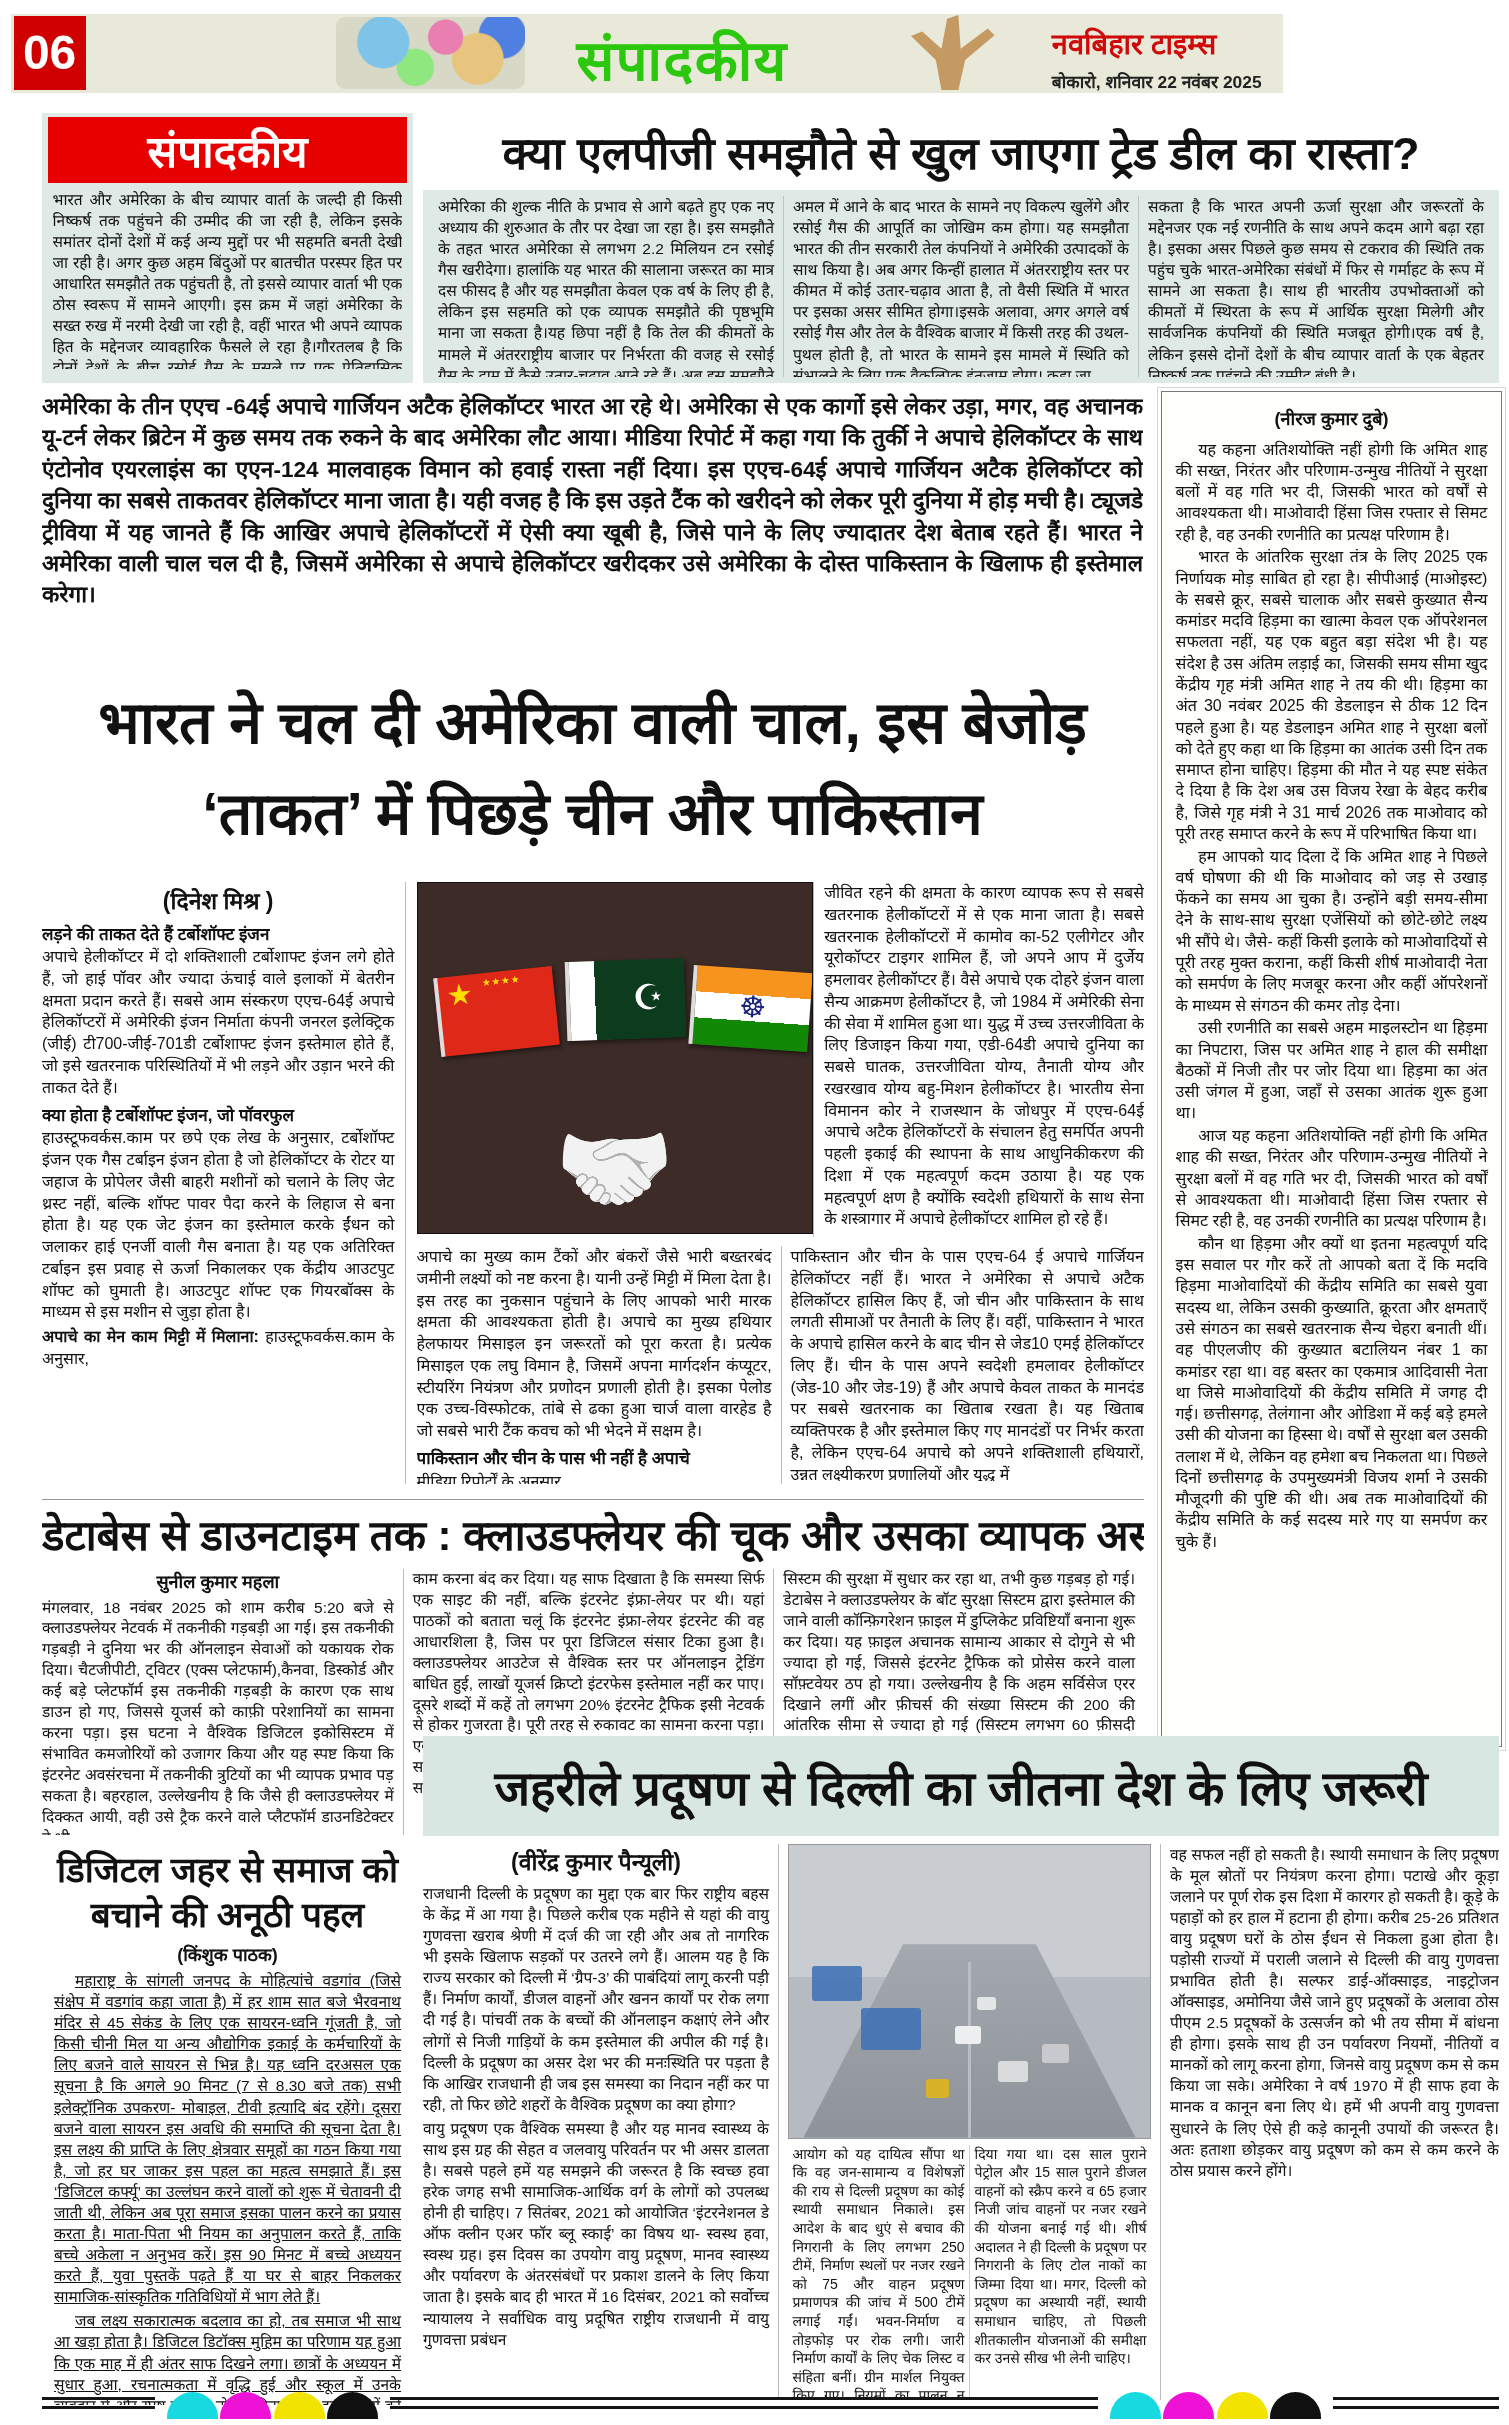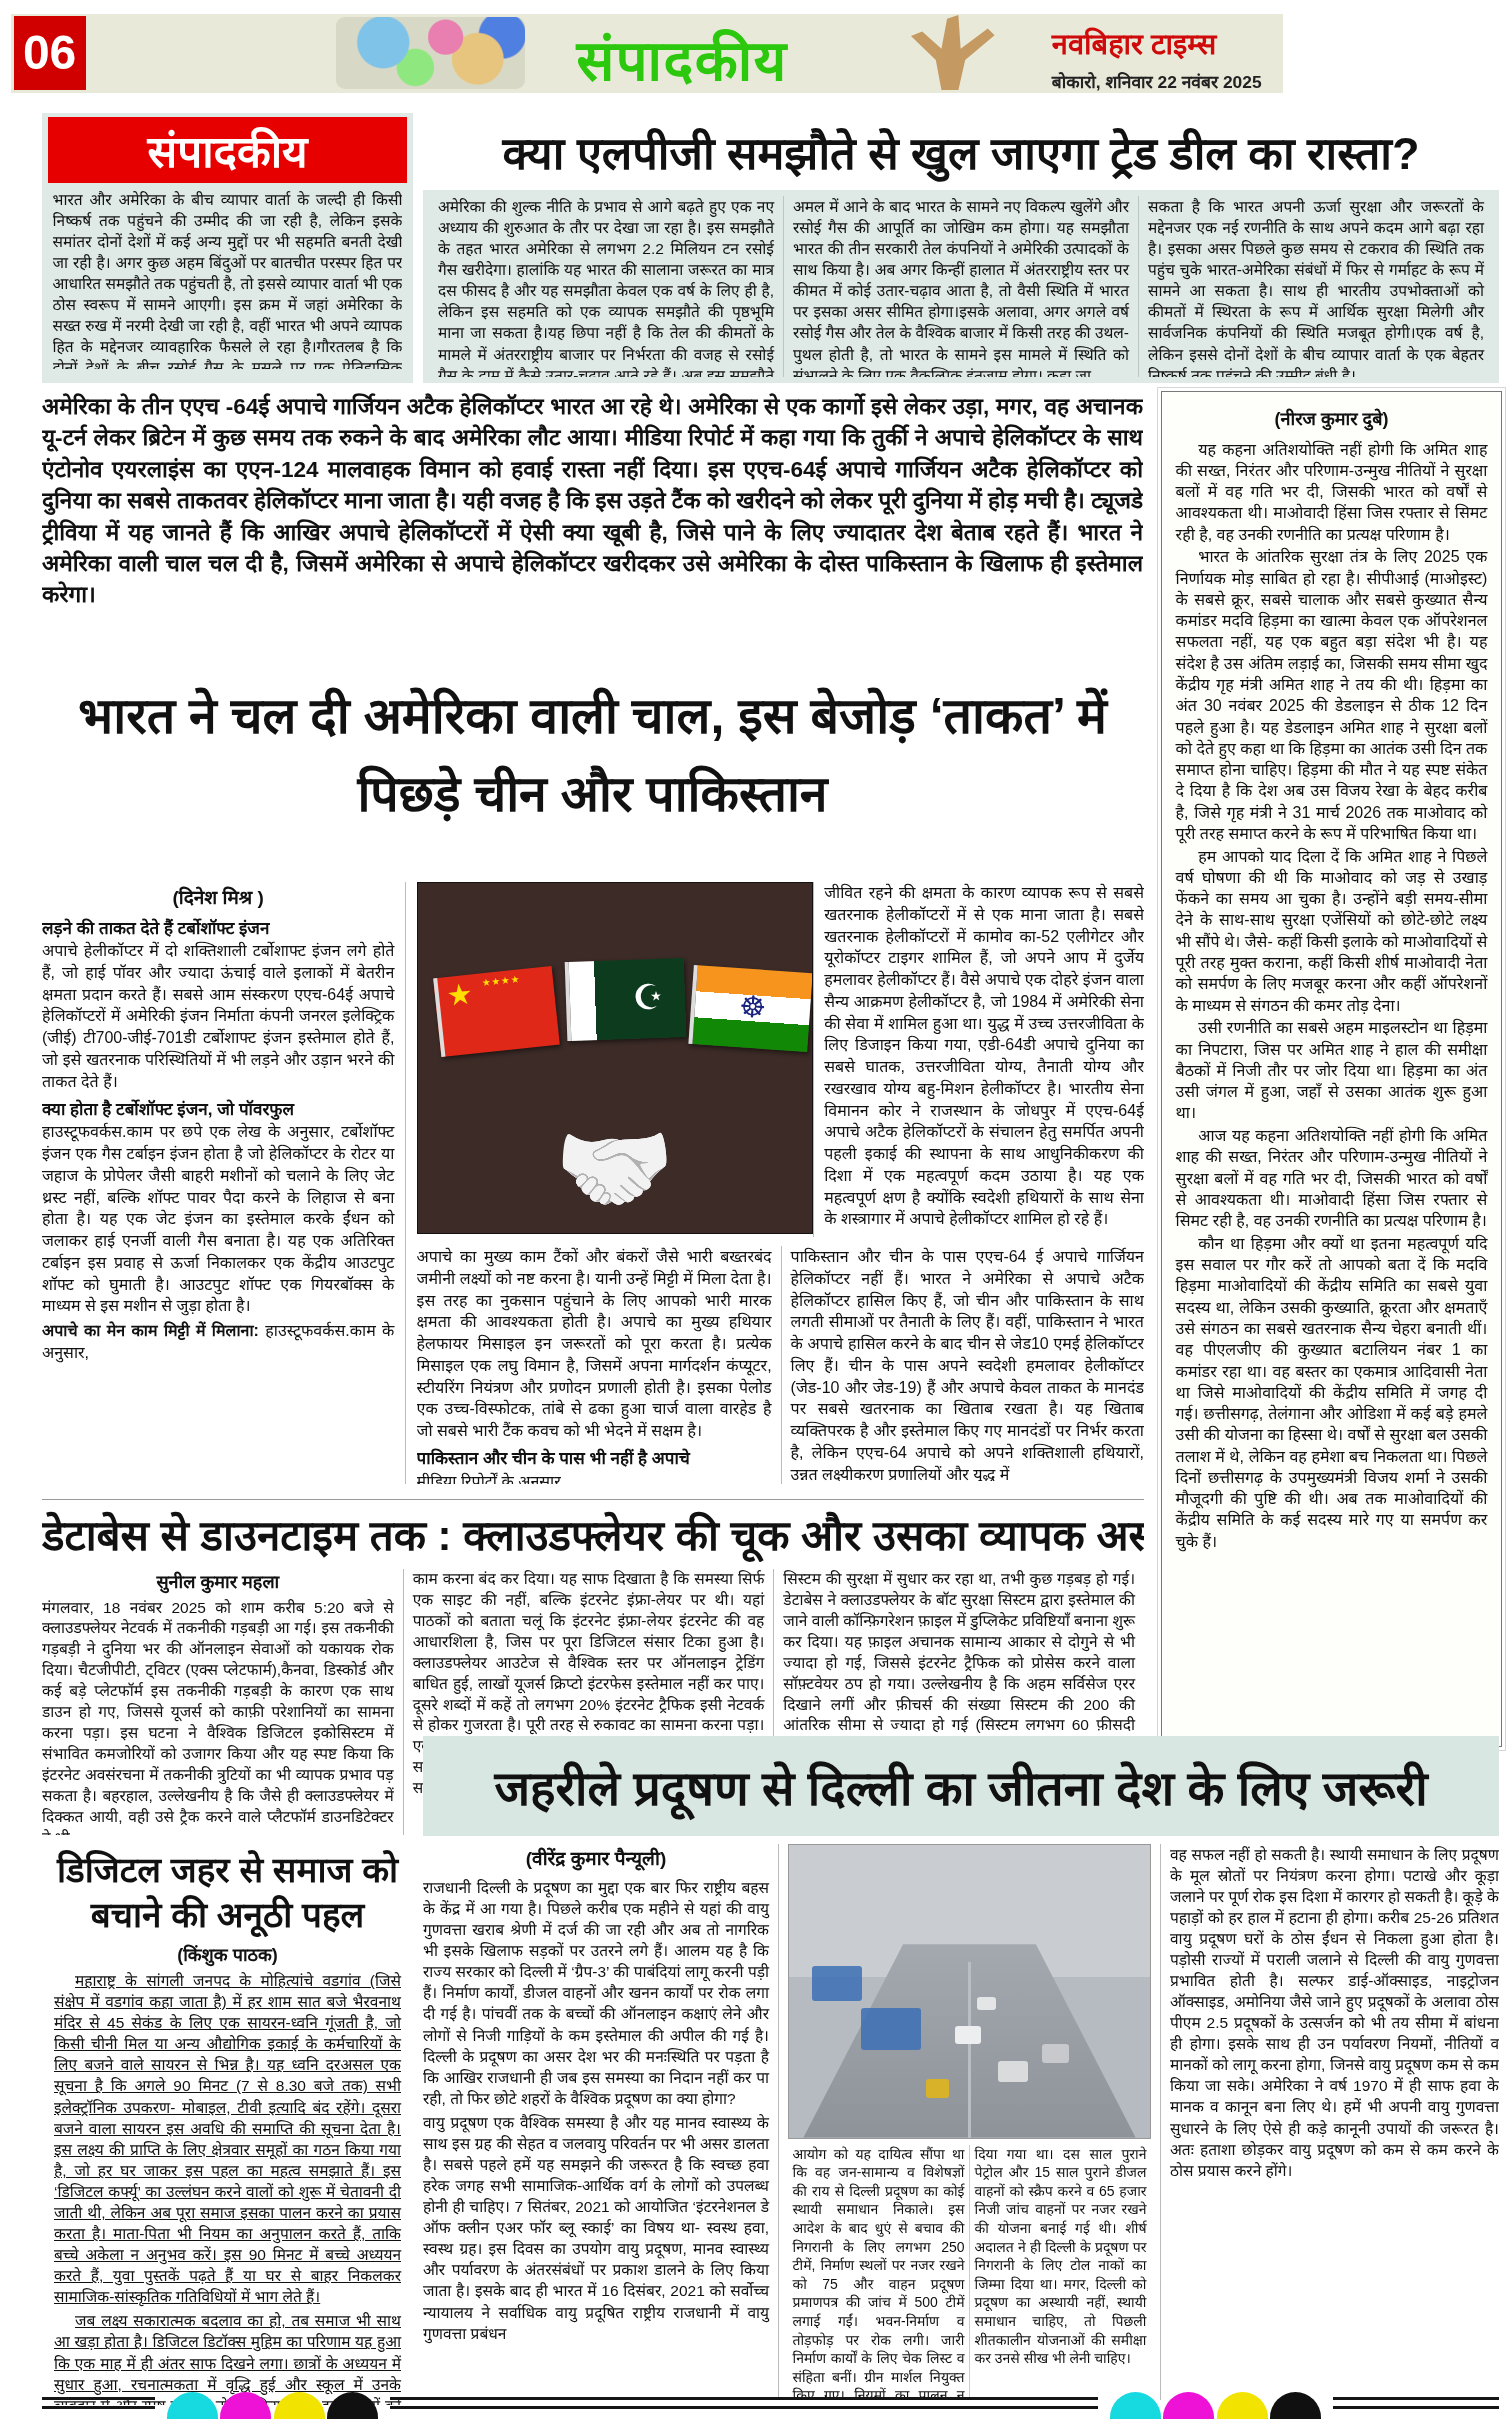--- a/index.html
+++ b/index.html
@@ -41,25 +41,25 @@
                 line-height:1.39;text-align:justify;overflow:hidden;}
   
   .hidma-box{position:absolute;left:1161px;top:391px;width:341px;height:1356px;box-sizing:border-box;
              border:1.5px solid #777;box-shadow:0 0 0 3px #fff,0 0 0 3.8px #ccc;background:#fefefb;
              padding:10.6px 13.6px;overflow:hidden;}
   .hidma-box h2{margin:4.5px 0 7.5px;font-size:35px;line-height:1.28;text-align:center;font-weight:800;}
   .hidma-box .byline{text-align:center;font-weight:700;font-size:18px;margin:3px 0 9px;}
   .hidma-box p{margin:0 0 1.5px;font-size:16px;line-height:1.33;text-align:justify;text-indent:22.6px;}
   
   .apache-headline{position:absolute;left:45px;top:678px;width:1095px;height:198px;margin:0;
-                   font-size:50px;line-height:1.55;font-weight:800;text-align:center;overflow:hidden;}
+                   font-size:59px;line-height:1.55;font-weight:800;text-align:center;overflow:hidden;}
   
   .apache-body{position:absolute;left:42px;top:882px;width:1102px;height:602px;display:flex;overflow:hidden;}
   .apache-body p{margin:0 0 3px;font-size:16px;line-height:1.36;text-align:justify;}
-  .byline{text-align:center;font-weight:700;font-size:19px;margin:1.5px 0 6px;}
+  .byline{text-align:center;font-weight:700;font-size:23px;margin:1.5px 0 6px;}
   .subhead{font-weight:800;font-size:17px;margin:4.5px 0 1.5px;}
   .subhead-inline{font-weight:800;}
   .a-col1{width:364px;flex:none;padding-right:10.6px;border-right:0.8px solid #bbb;box-sizing:border-box;}
   .a-mid{flex:1;display:flex;flex-direction:column;padding-left:10.6px;}
   .a-row1{display:flex;height:358px;flex:none;}
   .flags{width:394px;height:350px;flex:none;background:#3c2b27;border:1.5px solid #111;position:relative;overflow:hidden;}
   .flag{position:absolute;width:115px;height:79px;border-left:4.5px solid #ddd;box-shadow:1.5px 2.3px 4.5px rgba(0,0,0,.5);}
   .flag .big{position:absolute;left:7.5px;top:1.5px;color:#ffde00;font-size:29px;}
   .flag .small{position:absolute;left:44px;top:4.5px;color:#ffde00;font-size:9.8px;letter-spacing:0.8px;width:30px;line-height:10.6px;}
   .china{left:19.6px;top:89px;background:#e02818;transform:rotate(-6deg);}

